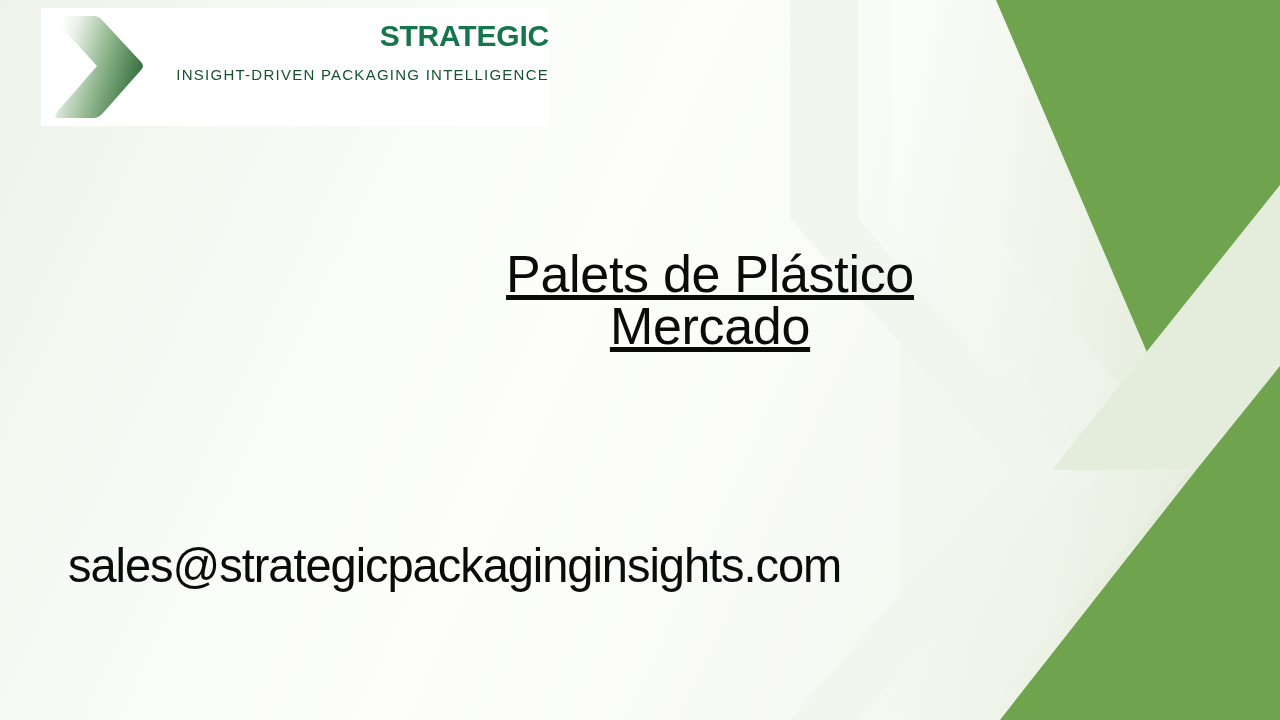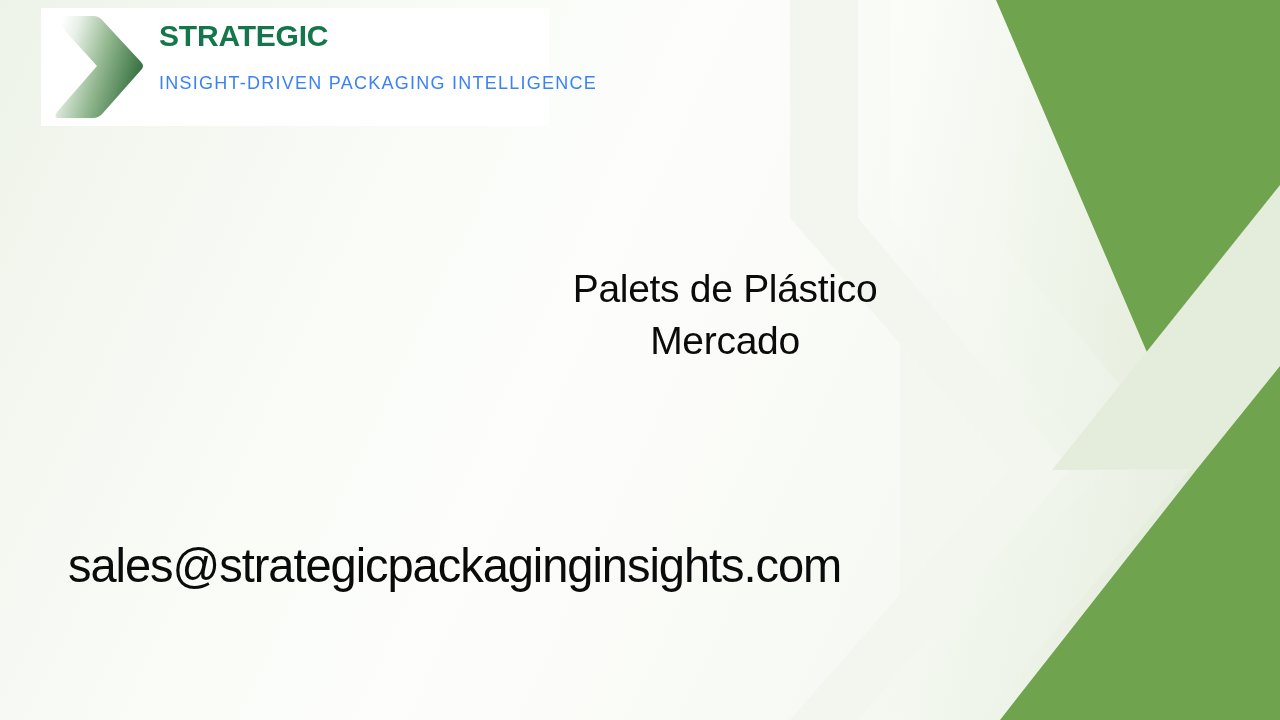--- a/index.html
+++ b/index.html
@@ -55,52 +55,54 @@
     width: 118px;
     height: 118px;
     flex: 0 0 118px;
     position: relative;
   }
   #logo-mark svg { display: block; }
 
   #logo-text {
     padding-top: 12px;
     flex: 1 1 auto;
+    text-align: right;
   }
   .logo-line {
     color: #14764a;
     font-weight: bold;
     font-size: 30px;
     line-height: 31px;
     letter-spacing: -0.2px;
     white-space: nowrap;
   }
   #logo-tagline {
-    margin-top: 24px;
-    color: #3b82f6;
-    font-size: 18px;
+    margin-top: 16px;
+    color: #14532d;
+    font-size: 15px;
     line-height: 16px;
     letter-spacing: 1.25px;
     white-space: nowrap;
   }
 
   
   #slide-title {
     position: absolute;
     left: 360px;
     top: 248px;
     width: 700px;
     text-align: center;
     color: #0b0b0b;
-    font-size: 39px;
+    font-size: 52px;
     line-height: 52px;
     font-weight: normal;
     letter-spacing: -0.3px;
     white-space: pre-line;
-    margin: 15px;
+    margin: 0;
+    text-decoration: underline;
   }
 
   
   #contact-email {
     position: absolute;
     left: 68px;
     top: 535px;
     color: #0b0b0b;
     font-size: 49px;
     line-height: 60px;

